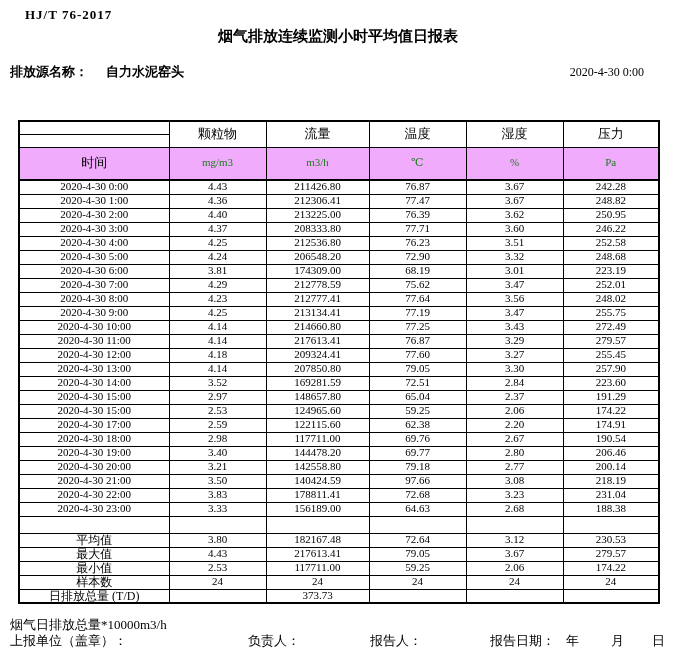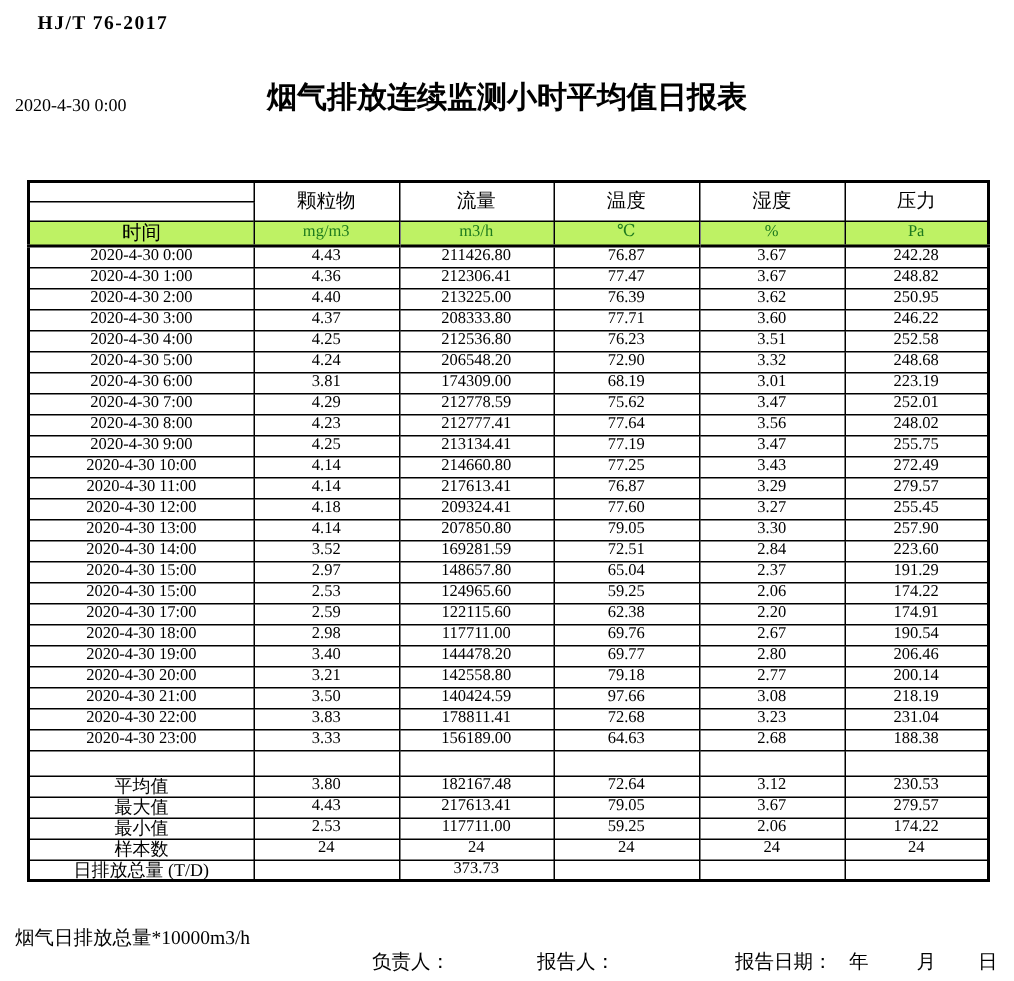--- a/index.html
+++ b/index.html
@@ -8,21 +8,21 @@
     position: relative;
     font-family: "Liberation Serif", "DejaVu Serif", serif;
     color: #000;
   }
   .std-code {
     position: absolute; top: 7px; left: 25px;
     font-weight: bold; font-size: 13px; letter-spacing: 1px; text-align: right;
   }
   .title {
     position: absolute; top: 27px; left: 0; width: 100%;
-    text-align: center; font-weight: bold; font-size: 20px; margin-top: 24px;
+    text-align: center; font-weight: bold; font-size: 15px;
   }
   .source-line {
     position: absolute; top: 63px; left: 10px; right: 10px;
     display: flex; justify-content: space-between; align-items: baseline;
     font-size: 13px;
   }
   .source-left { font-weight: bold; }
   .source-name { margin-left: 18px; }
   .report-datetime { font-weight: normal; font-size: 12px; margin-right: 22px; }
 
@@ -39,50 +39,53 @@
     vertical-align: middle;
     font-size: 11px;
     height: 14px;
     line-height: 1.05;
     overflow: hidden;
     white-space: nowrap;
   }
   tr.pollutant-row td { font-size: 13px; height: 13px; }
   td.corner-cell { height: 13px; }
   tr.units-row td {
-    background: #bef264;
+    background: #f0abfc;
     border-bottom: 2px solid #000;
-    height: 17px;
+    height: 33px;
     color: #1e7a1e;
     font-size: 11px;
   }
   tr.units-row td.time-header-cell { color: #000; font-size: 13px; }
   tr.blank-row td { height: 17px; }
   tr.summary-row td.summary-label { font-size: 12px; }
   .footer-note {
     position: absolute; top: 616px; left: 10px;
     font-size: 13px;
   }
   .footer-sign { position: absolute; top: 632px; left: 0; width: 676px; height: 18px; font-size: 13px; }
   .footer-sign span { position: absolute; white-space: nowrap; }
   .sign-unit   { left: 10px; }
   .sign-resp   { left: 248px; text-align: center; }
-  .sign-report { left: 358px; text-align: center; }
+  .sign-report { left: 370px; text-align: center; }
   .sign-date   { left: 490px; }
   .sign-year   { left: 566px; }
   .sign-month  { left: 611px; }
   .sign-day    { left: 652px; }
 </style>
 </head>
 <body>
 
 <div class="std-code">HJ/T  76-2017</div>
 <div class="title">烟气排放连续监测小时平均值日报表</div>
 
 <div class="source-line">
+  <div class="source-left">
+    <span>排放源名称：</span><span class="source-name">自力水泥窑头</span>
+  </div>
   <div class="report-datetime">2020-4-30 0:00</div>
 </div>
 
 <table class="report">
   <colgroup>
     <col style="width:150px">
       <col style="width:97px">
       <col style="width:103px">
     <col style="width:97px">
       <col style="width:97px">
@@ -346,19 +349,20 @@
         <td>373.73</td>
         <td></td>
         <td></td>
         <td></td>
       </tr>
     </tbody>
 </table>
 
 <div class="footer-note">烟气日排放总量*10000m3/h</div>
 <div class="footer-sign">
+  <span class="sign-unit">上报单位（盖章）：</span>
   <span class="sign-resp">负责人：</span>
   <span class="sign-report">报告人：</span>
   <span class="sign-date">报告日期：</span>
   <span class="sign-year">年</span>
   <span class="sign-month">月</span>
   <span class="sign-day">日</span>
 </div>
 
 </body></html>

